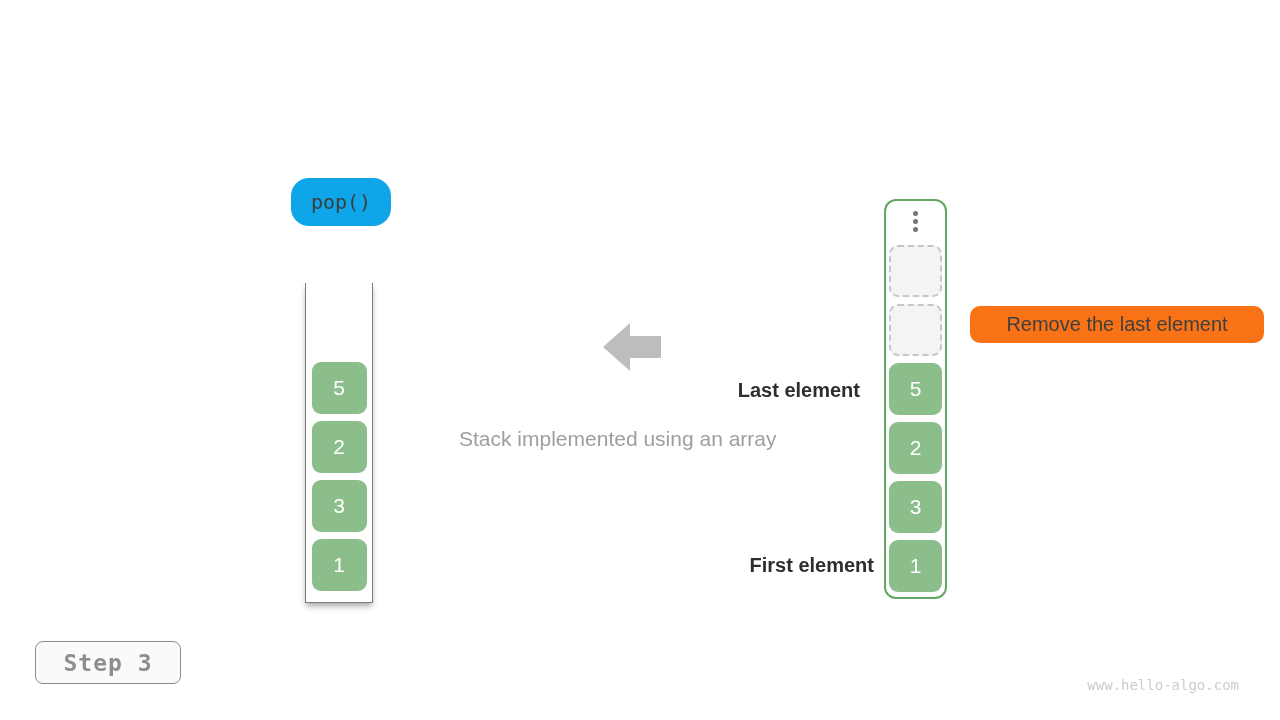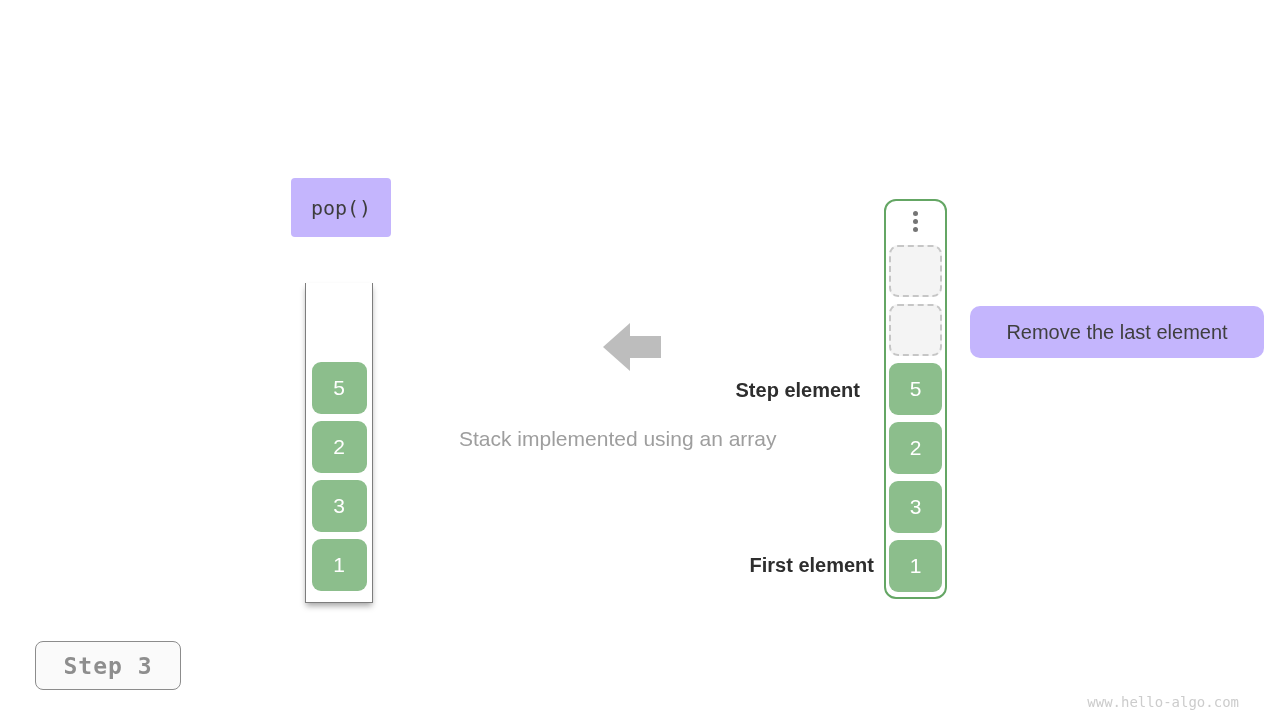--- a/index.html
+++ b/index.html
@@ -8,22 +8,22 @@
     position: relative;
     background: #ffffff;
     font-family: "Liberation Sans", sans-serif;
     overflow: hidden;
   }
   .mono { font-family: "DejaVu Sans Mono", "Liberation Mono", monospace; }
 
   
   .op-label {
     position: absolute; left: 291px; top: 178px;
-    width: 100px; height: 59px;
-    background: #c4b5fd; border-radius: 4px;
+    width: 100px; height: 48px;
+    background: #0ea5e9; border-radius: 18px;
     display: flex; align-items: center; justify-content: center;
     font-size: 20px; color: #3d3d3d;
   }
 
   
   .stack-container {
     position: absolute; left: 305px; top: 283px;
     width: 68px; height: 320px;
     border-left: 1px solid #7d7d7d;
     border-right: 1px solid #7d7d7d;
@@ -70,60 +70,60 @@
   .vdots span { width: 5px; height: 5px; border-radius: 50%; background: #757575; }
   .slot {
     width: 53px; height: 52px; flex: 0 0 52px;
     background: #f4f4f4; border: 2px dashed #c6c6c6; border-radius: 9px;
   }
   .array-container .elem { width: 53px; }
 
   
   .annotation {
     position: absolute; left: 970px; top: 306px;
-    width: 294px; height: 52px;
-    background: #c4b5fd; border-radius: 10px;
+    width: 294px; height: 37px;
+    background: #f97316; border-radius: 10px;
     display: flex; align-items: center; justify-content: center;
     font-size: 20px; color: #3f3f3f;
   }
 
   
   .step-badge {
     position: absolute; left: 35px; top: 641px;
-    width: 146px; height: 49px;
+    width: 146px; height: 43px;
     background: #fafafa; border: 1.5px solid #8c8c8c; border-radius: 8px;
     display: flex; align-items: center; justify-content: center;
     font-size: 23px; font-weight: bold; color: #8e8e8e;
     letter-spacing: 1px;
   }
 
   
   .watermark {
-    position: absolute; right: 41px; top: 694px;
+    position: absolute; right: 41px; top: 677px;
     font-size: 14px; color: #cccccc;
   }
 </style>
 </head>
 <body>
 
 <div class="op-label mono">pop()</div>
 
 <div class="stack-container">
   <div class="elem">5</div>
   <div class="elem">2</div>
   <div class="elem">3</div>
   <div class="elem">1</div>
 </div>
 
 <svg class="arrow" viewBox="0 0 58 48" xmlns="http://www.w3.org/2000/svg">
   <polygon points="0,24 27,0 27,13 58,13 58,35 27,35 27,48" fill="#bdbdbd"></polygon>
 </svg>
 
 <div class="caption">Stack implemented using an array</div>
-<div class="pos-label last-label">Step element</div>
+<div class="pos-label last-label">Last element</div>
 <div class="pos-label first-label">First element</div>
 
 <div class="array-container">
   <div class="vdots">
     <span></span>
       <span></span>
       <span></span>
   </div>
   <div class="slot"></div>
   <div class="slot"></div>

